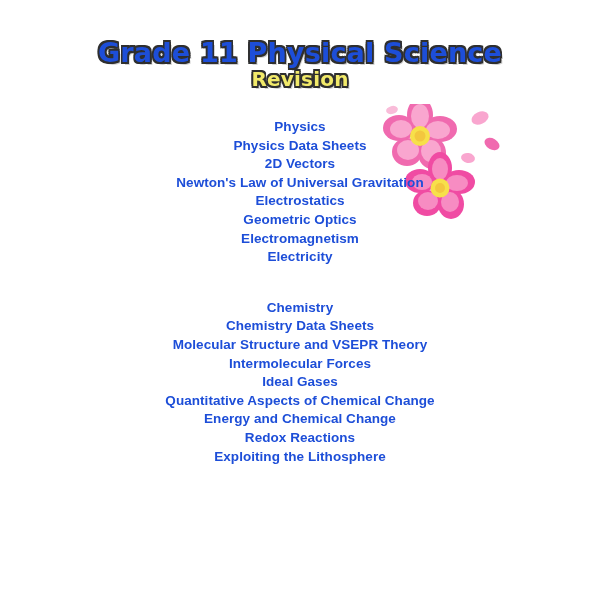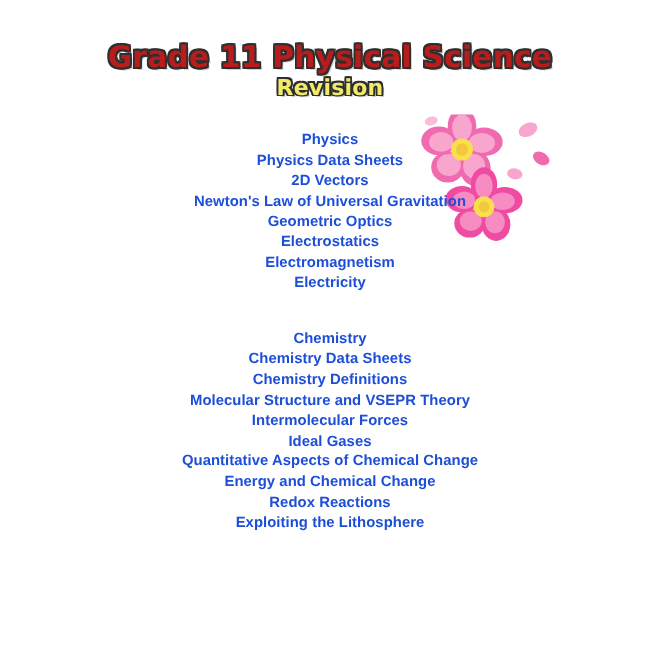--- a/index.html
+++ b/index.html
@@ -29,21 +29,21 @@
     left: 0;
     width: 600px;
     text-align: center;
     line-height: 1.12;
   }
   .title-line {
     font-family: "DejaVu Sans", sans-serif;
     font-weight: bold;
     font-size: 27px;
     letter-spacing: 0.2px;
-    color: #b91c1c;
+    color: #1d4ed8;
     -webkit-text-stroke: 0px;
     text-shadow:
       -1.6px -1.6px 0 #2f2f2f,
       1.6px -1.6px 0 #2f2f2f,
       -1.6px  1.6px 0 #2f2f2f,
       1.6px  1.6px 0 #2f2f2f,
       0px -1.6px 0 #2f2f2f,
       0px  1.6px 0 #2f2f2f,
       -1.6px 0px 0 #2f2f2f,
       1.6px 0px 0 #2f2f2f,
@@ -140,32 +140,31 @@
     </svg>
   </div>
 
   <div class="lists">
 
     <ul class="list-group">
       <li>Physics</li>
       <li>Physics Data Sheets</li>
       <li>2D Vectors</li>
       <li>Newton's Law of Universal Gravitation</li>
+      <li>Electrostatics</li>
       <li>Geometric Optics</li>
-      <li>Electrostatics</li>
       <li>Electromagnetism</li>
       <li>Electricity</li>
     </ul>
 
     <div class="group-gap"></div>
 
     <ul class="list-group">
       <li>Chemistry</li>
       <li>Chemistry Data Sheets</li>
-      <li>Chemistry Definitions</li>
       <li>Molecular Structure and VSEPR Theory</li>
       <li>Intermolecular Forces</li>
       <li>Ideal Gases</li>
       <li>Quantitative Aspects of Chemical Change</li>
       <li>Energy and Chemical Change</li>
       <li>Redox Reactions</li>
       <li>Exploiting the Lithosphere</li>
     </ul>
 
   </div>

